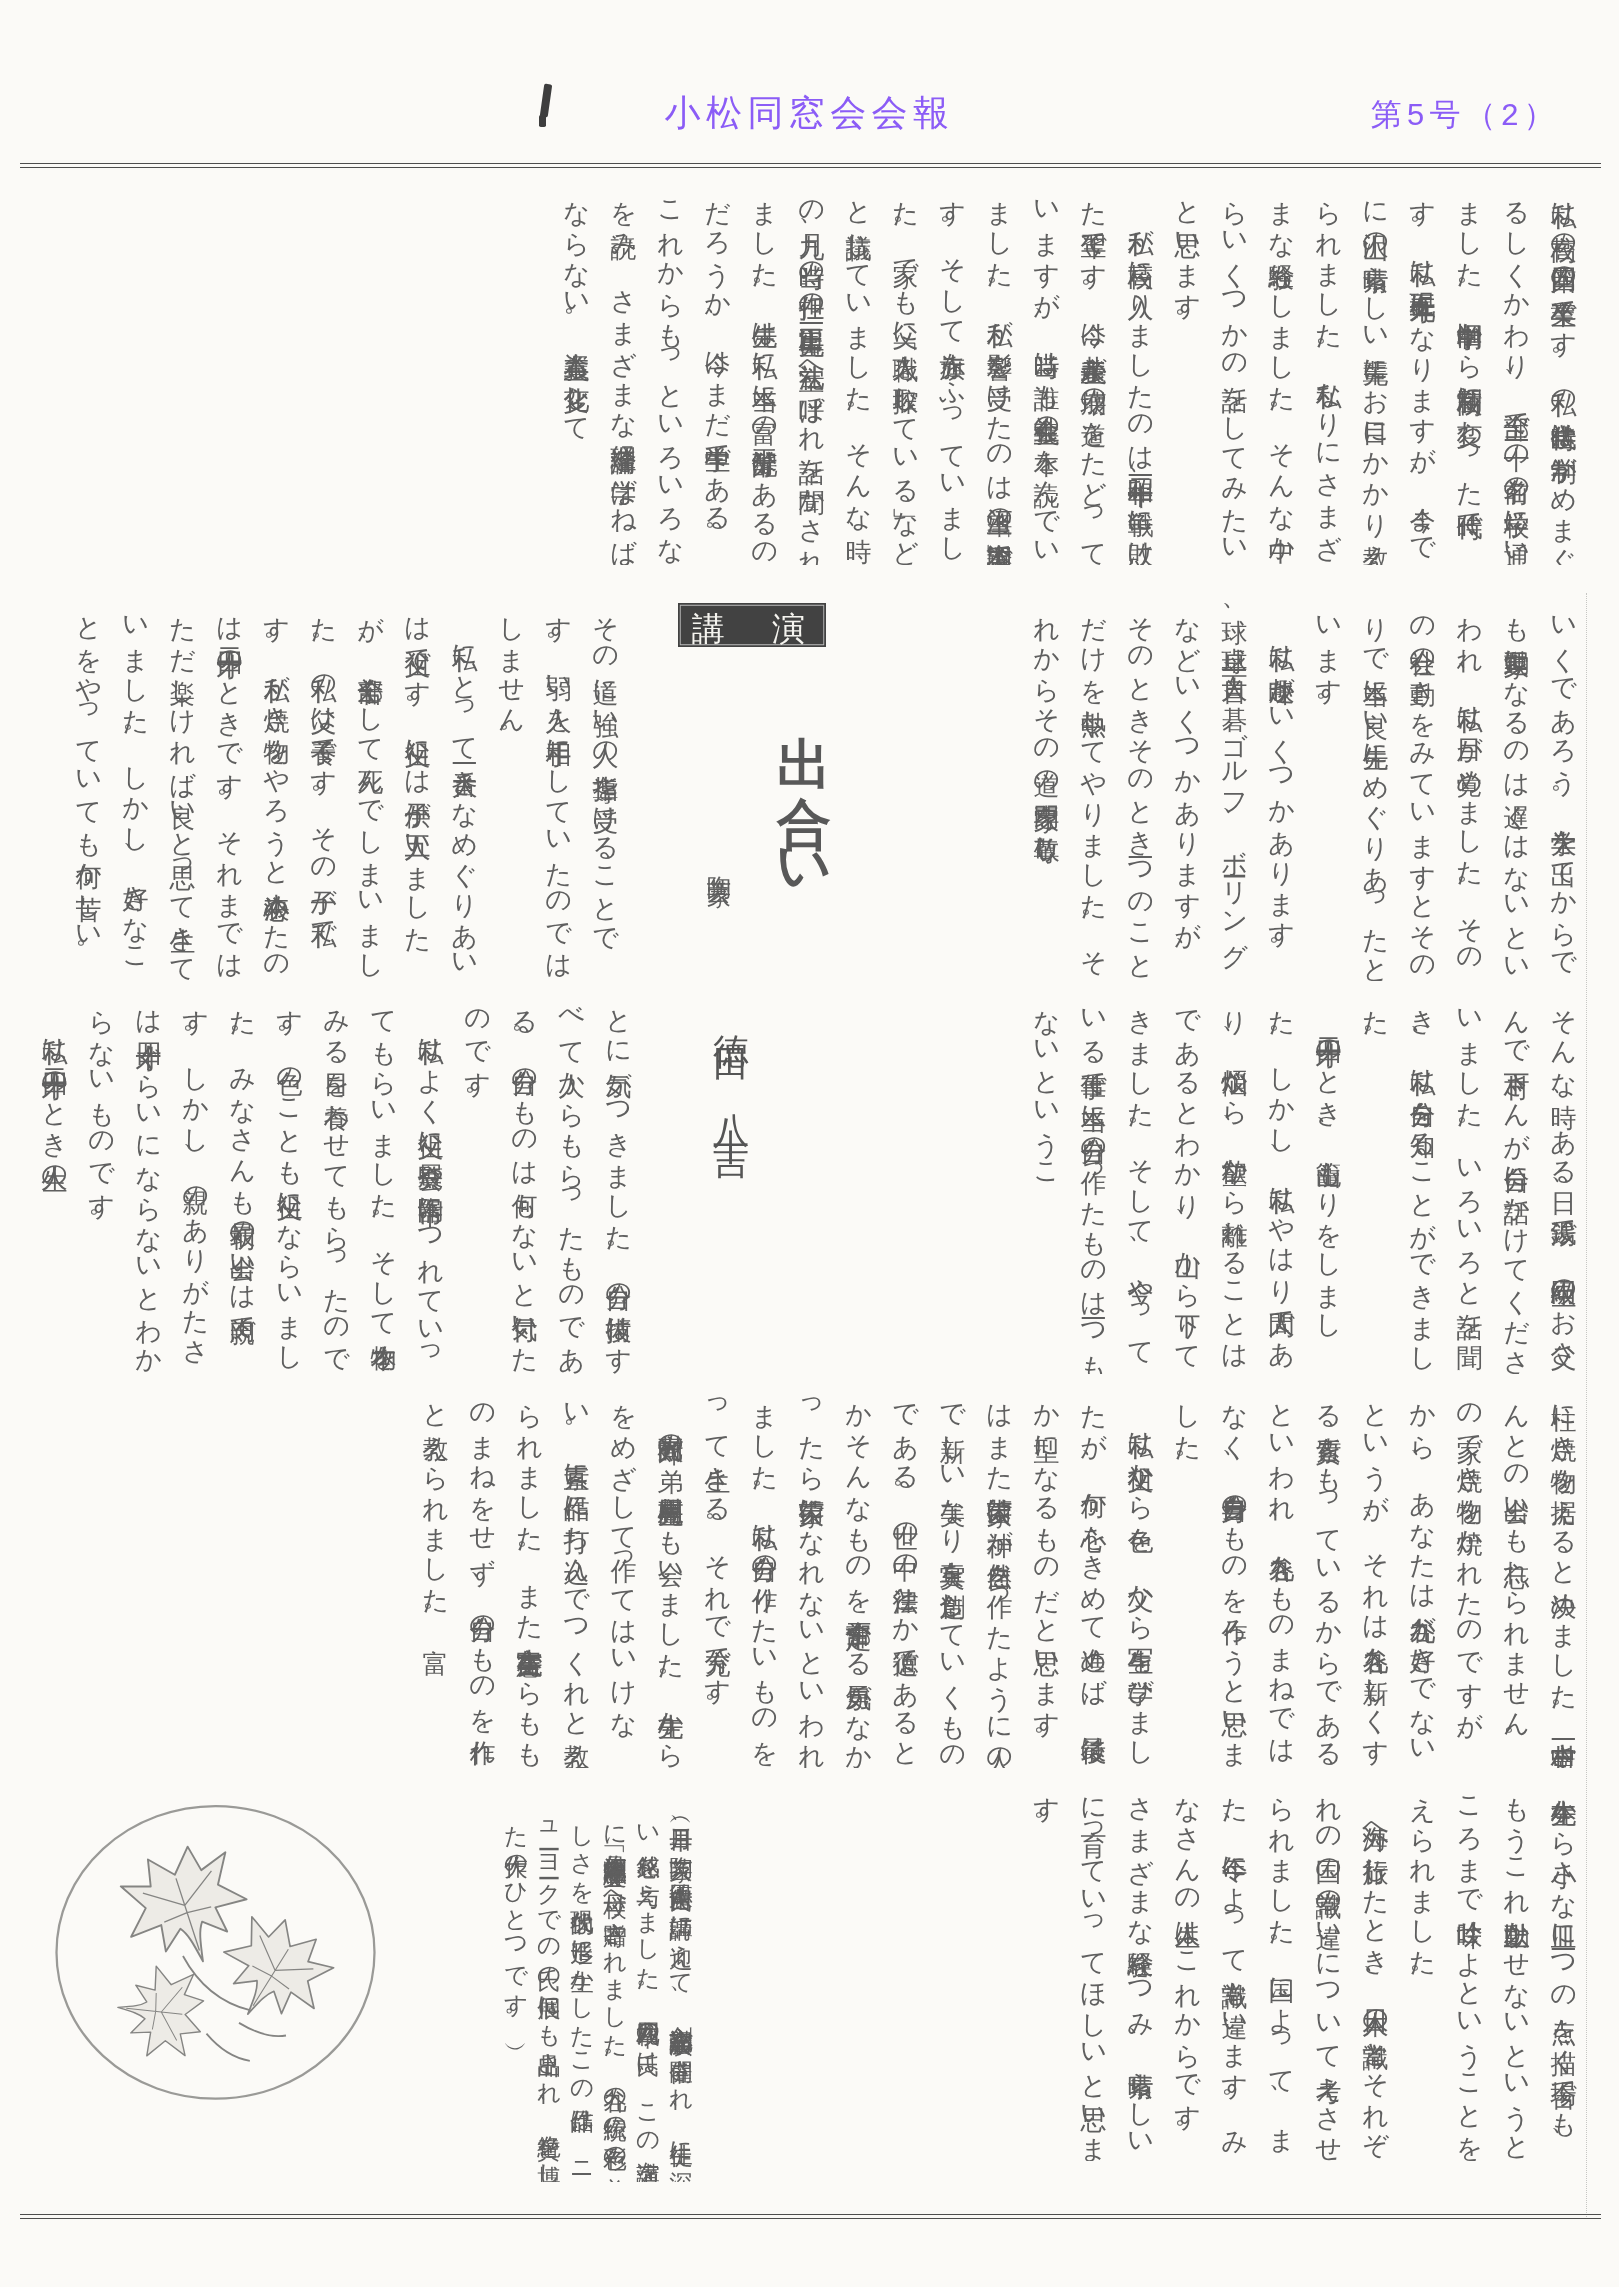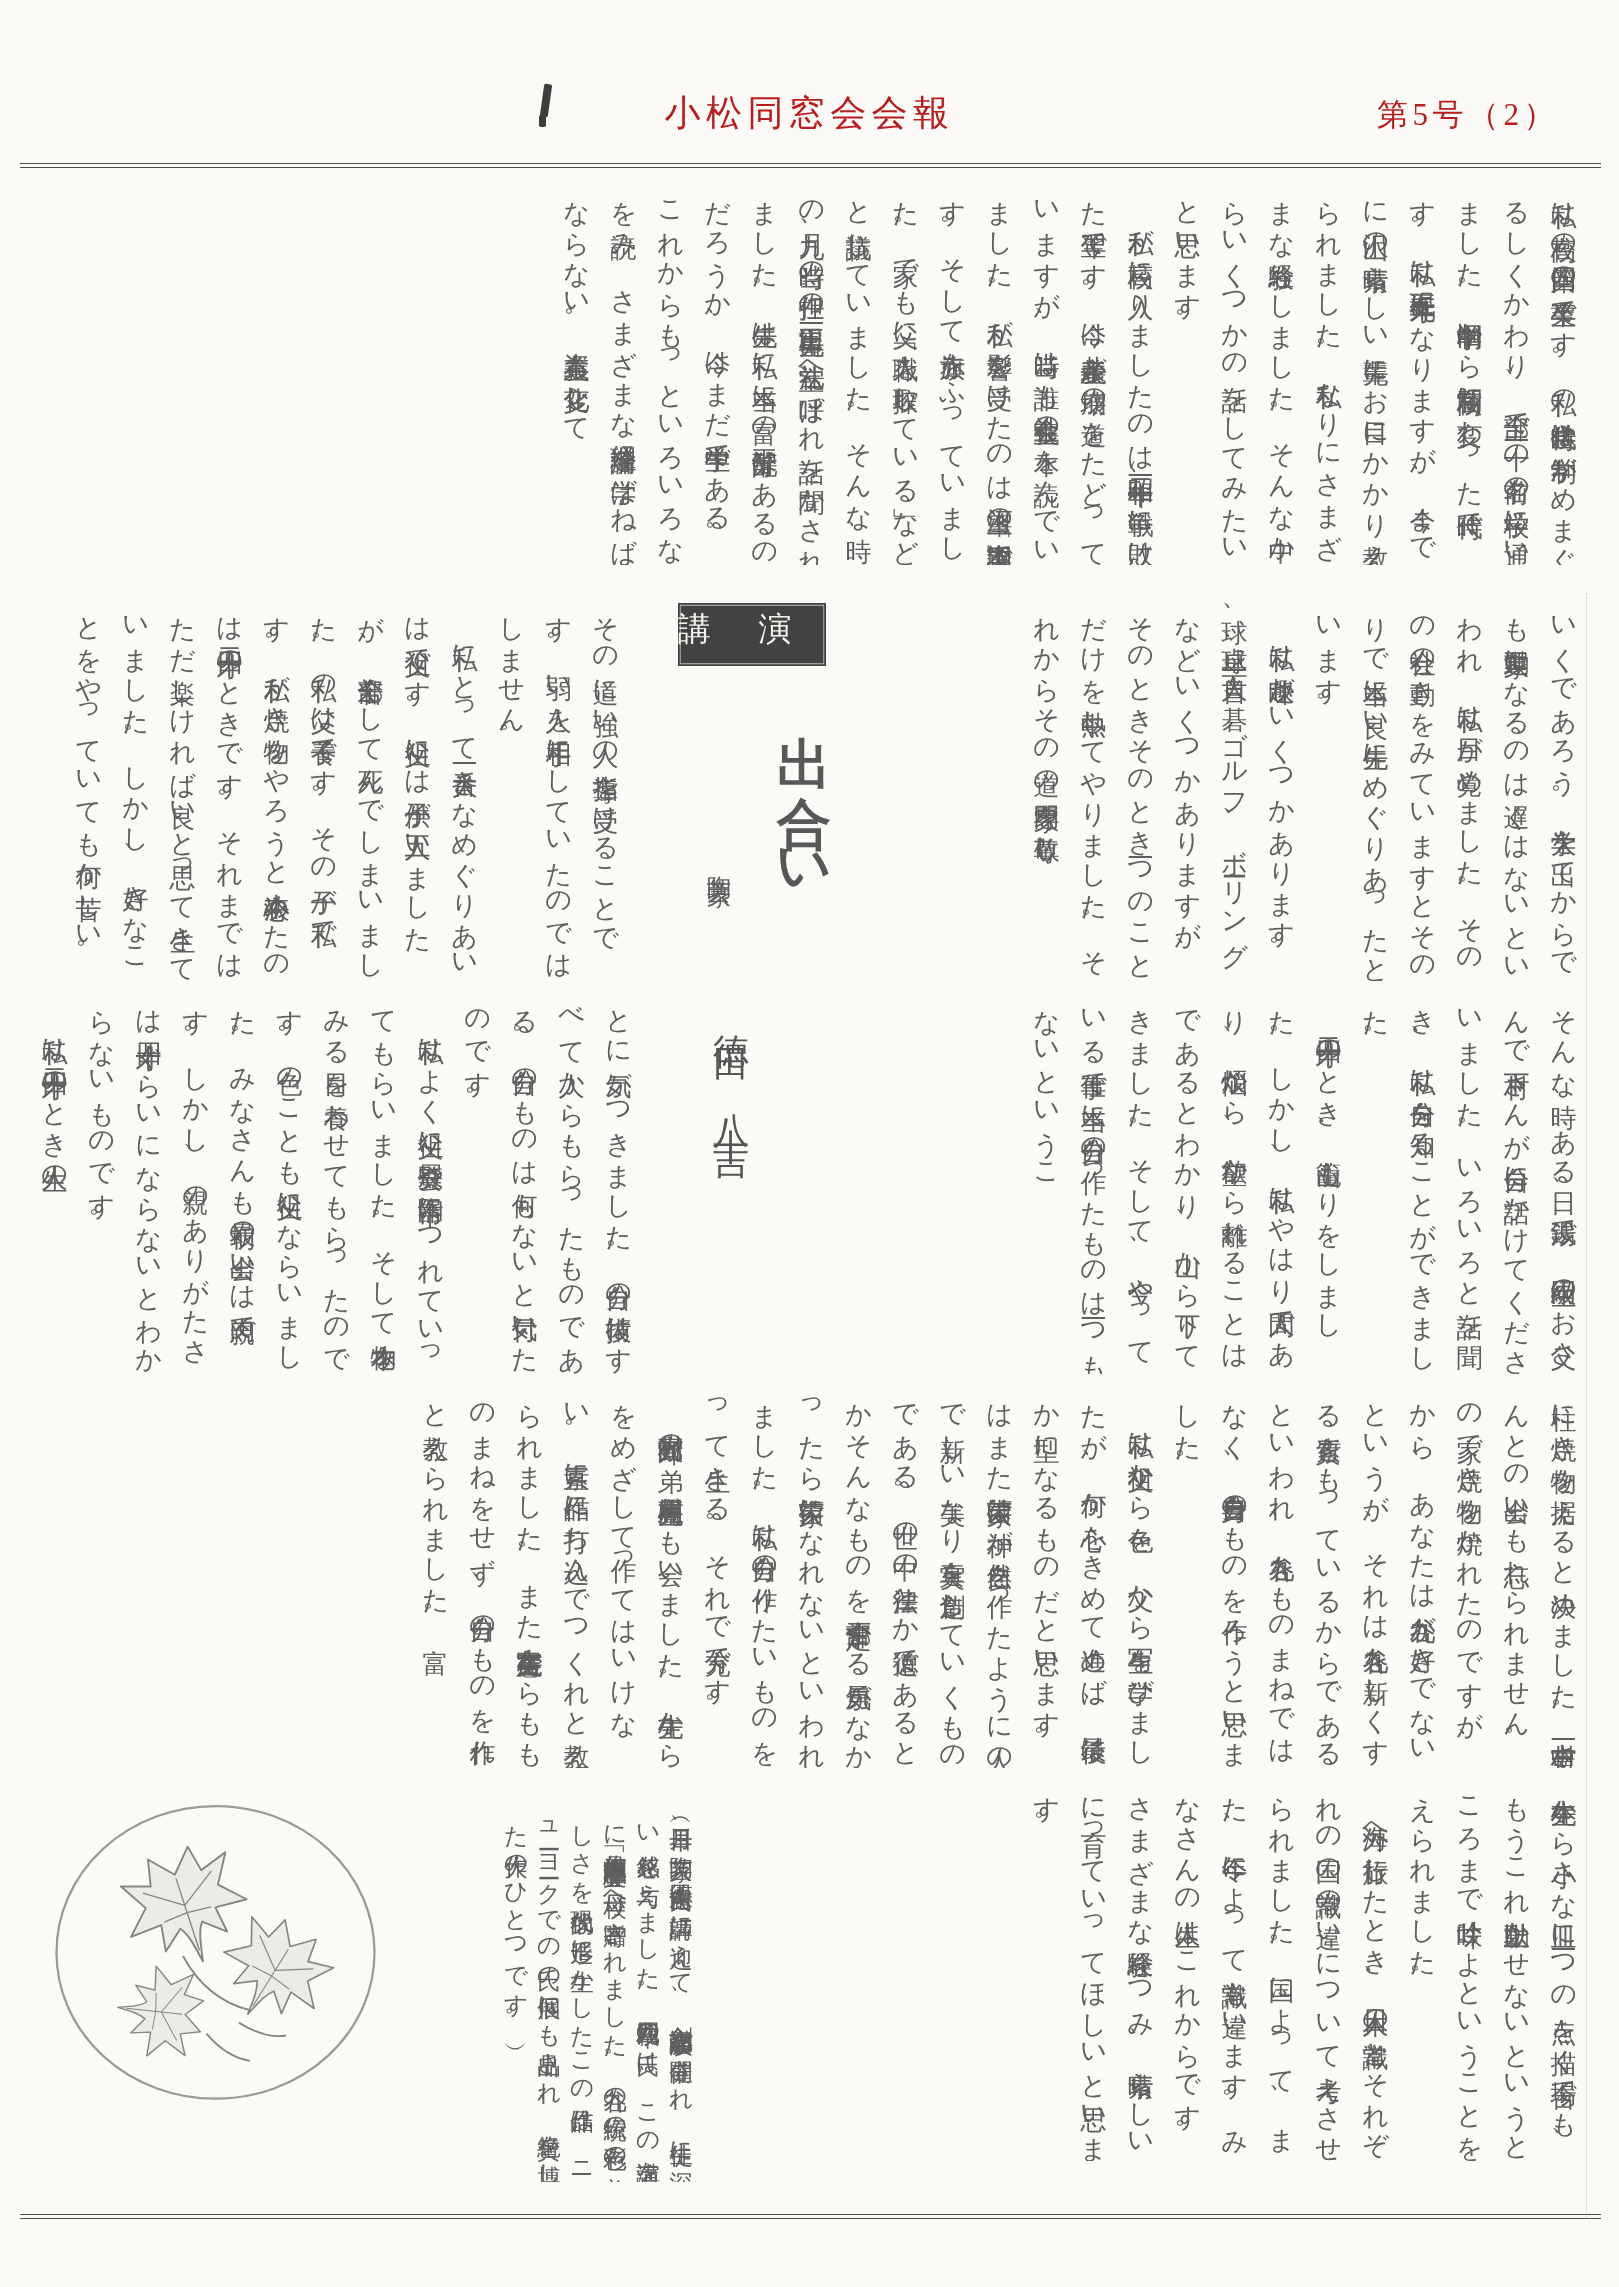--- a/index.html
+++ b/index.html
@@ -5,21 +5,21 @@
   html,body { margin:0; padding:0; background:#e9e9e7; }
   .page {
     position:relative;
     width:1619px; height:2288px;
     margin:0 auto;
     background:#fbfaf7;
     font-family:"Liberation Serif","DejaVu Serif",serif;
     color:#5f5f5f;
     overflow:hidden;
   }
-  .htext { position:absolute; color:#b91c1c; }
+  .htext { position:absolute; color:#8b5cf6;font-family:Liberation Mono, monospace; }
   .header-title {
     top:89px; left:0; width:100%;
     text-align:center;
     font-size:36px; letter-spacing:5.4px;
   }
   .issue {
     top:94px; right:60px;
     font-size:31px; letter-spacing:4.5px;margin-left:38px;
   }
   .rule-double {
@@ -46,24 +46,24 @@
   .b2l   { top:599px;  left:27px;  width:602px;  height:382px; }
   .b3r   { top:992px; right:32px; width:719px;  height:382px; }
   .b3l   { top:992px; left:27px;  width:615px;  height:382px; }
   .band4 { top:1386px; right:32px; width:1556px; height:382px; }
   .b5m   { top:1779px; right:32px; width:650px;  height:382px; }
   .b5n   { top:1809px; left:294px; width:403px;  height:373px;
            font-size:23.5px; line-height:33px; }
 
   .lecture-label {
     position:absolute; left:678px; top:603px;
-    width:148px; height:63px;
+    width:148px; height:44px;
     background:#424242; color:#f5f4ef;
     font-size:33px; line-height:52px;
-    text-align:left; letter-spacing:7.2px;
+    text-align:center; letter-spacing:7.2px;
     box-shadow: inset 0 0 0 1.8px #424242, inset 0 0 0 2.7px rgba(255,255,255,.65);
   }
   .lecture-title {
     position:absolute; left:767px; top:693px;
     writing-mode:vertical-rl; text-orientation:upright;
     font-size:54px; letter-spacing:60px;
     font-weight:600; color:#585858; height:380px;
   }
   .lecture-role {
     position:absolute; left:703px; top:856px;

